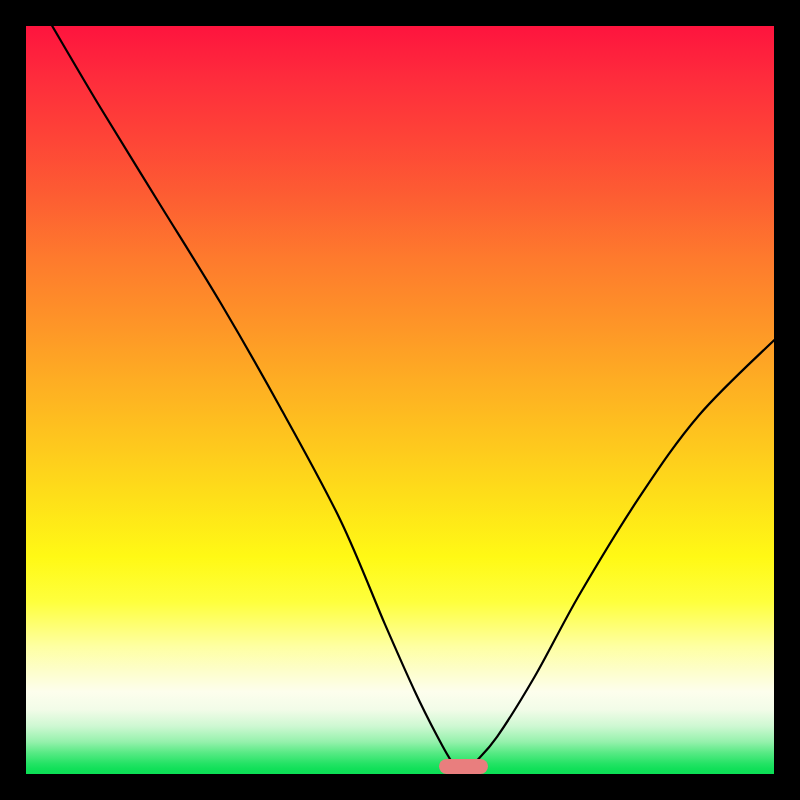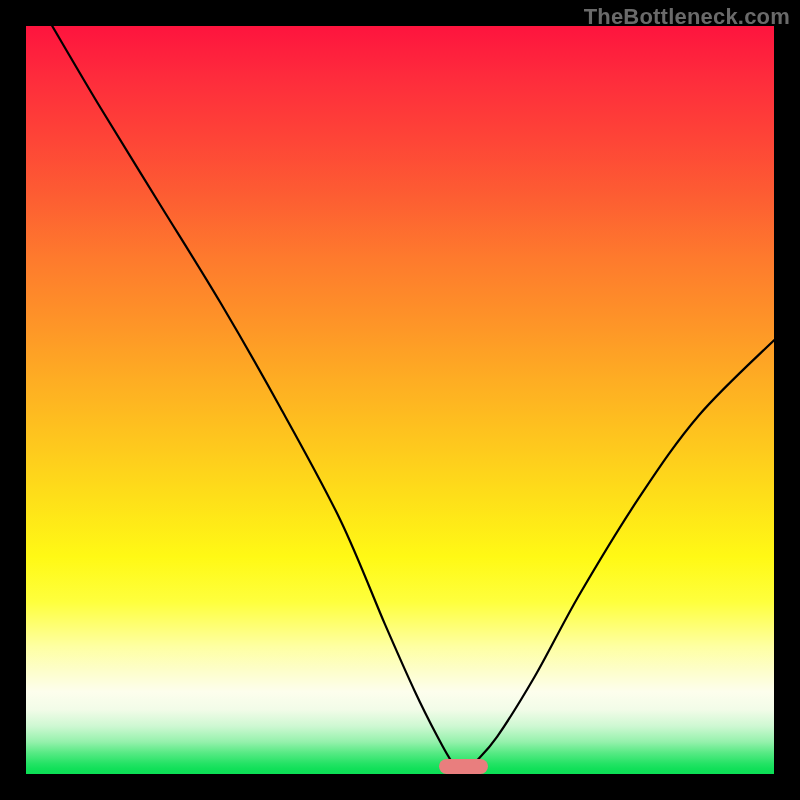--- a/index.html
+++ b/index.html
@@ -87,14 +87,13 @@
   <div class="plot-area">
     <div class="gradient"></div>
 
     <svg class="curve" viewBox="0 0 748 748" preserveAspectRatio="none">
       <path id="curve-path" fill="none" stroke="#000000" stroke-width="2.2" stroke-linecap="round" stroke-linejoin="round" d="M 26.2 0.0 C 34.3 13.7 56.7 52.4 74.8 82.3 C 92.9 112.2 114.7 147.1 134.6 179.5 C 154.6 211.9 174.5 243.1 194.5 276.8 C 214.4 310.4 234.4 345.3 254.3 381.5 C 274.3 417.6 296.7 457.5 314.2 493.7 C 331.6 529.8 346.6 569.7 359.0 598.4 C 371.5 627.1 380.2 647.0 389.0 665.7 C 397.7 684.4 405.2 698.8 411.4 710.6 C 417.6 722.4 422.0 730.5 426.4 736.8 C 430.7 743.0 433.8 748.0 437.6 748.0 C 441.3 748.0 443.2 743.0 448.8 736.8 C 454.4 730.5 461.3 724.9 471.2 710.6 C 481.2 696.3 494.9 674.4 508.6 650.8 C 522.4 627.1 536.1 598.4 553.5 568.5 C 571.0 538.6 593.4 501.2 613.4 471.2 C 633.3 441.3 650.8 415.1 673.2 389.0 C 695.6 362.8 735.5 326.6 748.0 314.2"></path>
     </svg>
 
     <div class="marker" id="min-marker" style="left: 413.3px; top: 733px; width: 48.6px; height: 15px;"></div>
   </div>
 
-  <div class="watermark">TheBottleneck.com</div>
 </div>
 
 </body></html>

